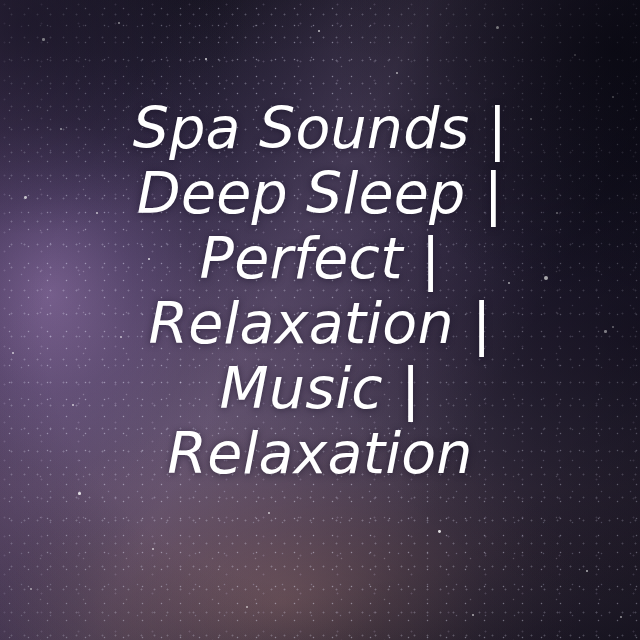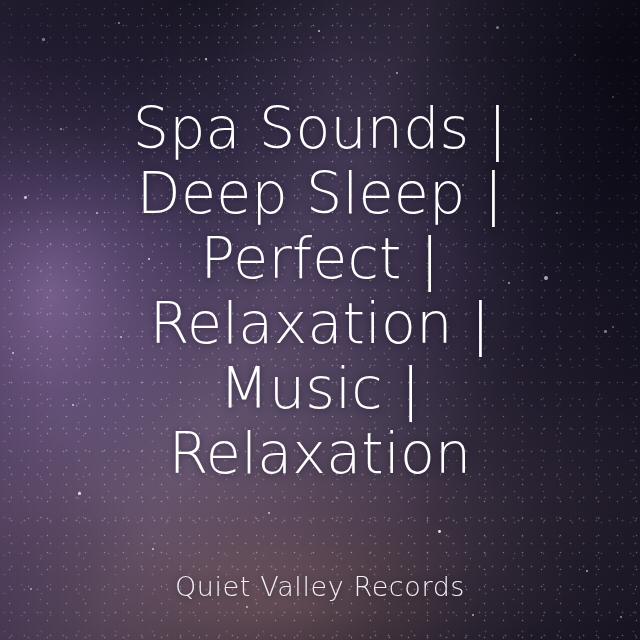--- a/index.html
+++ b/index.html
@@ -129,20 +129,21 @@
     background: #ffffff;
   }
 
   
   #text-block {
     position: absolute;
     left: 0;
     right: 0;
     top: 0;
     height: 640px;
+    font-style: italic;
   }
   #album-title {
     position: absolute;
     left: 40px;
     right: 40px;
     top: 96px;
     margin: 0;
     text-align: center;
     color: #ffffff;
     font-family: "DejaVu Sans", sans-serif;
@@ -222,16 +223,15 @@
 
   <div class="bg-layer" id="bg-vignette"></div>
 
   <div id="text-block">
     <h1 id="album-title">Spa Sounds |
 Deep Sleep |
 Perfect |
 Relaxation |
 Music |
 Relaxation</h1>
-    <p id="artist-name">Quiet Valley Records</p>
   </div>
 
 </div>
 
 </body></html>

